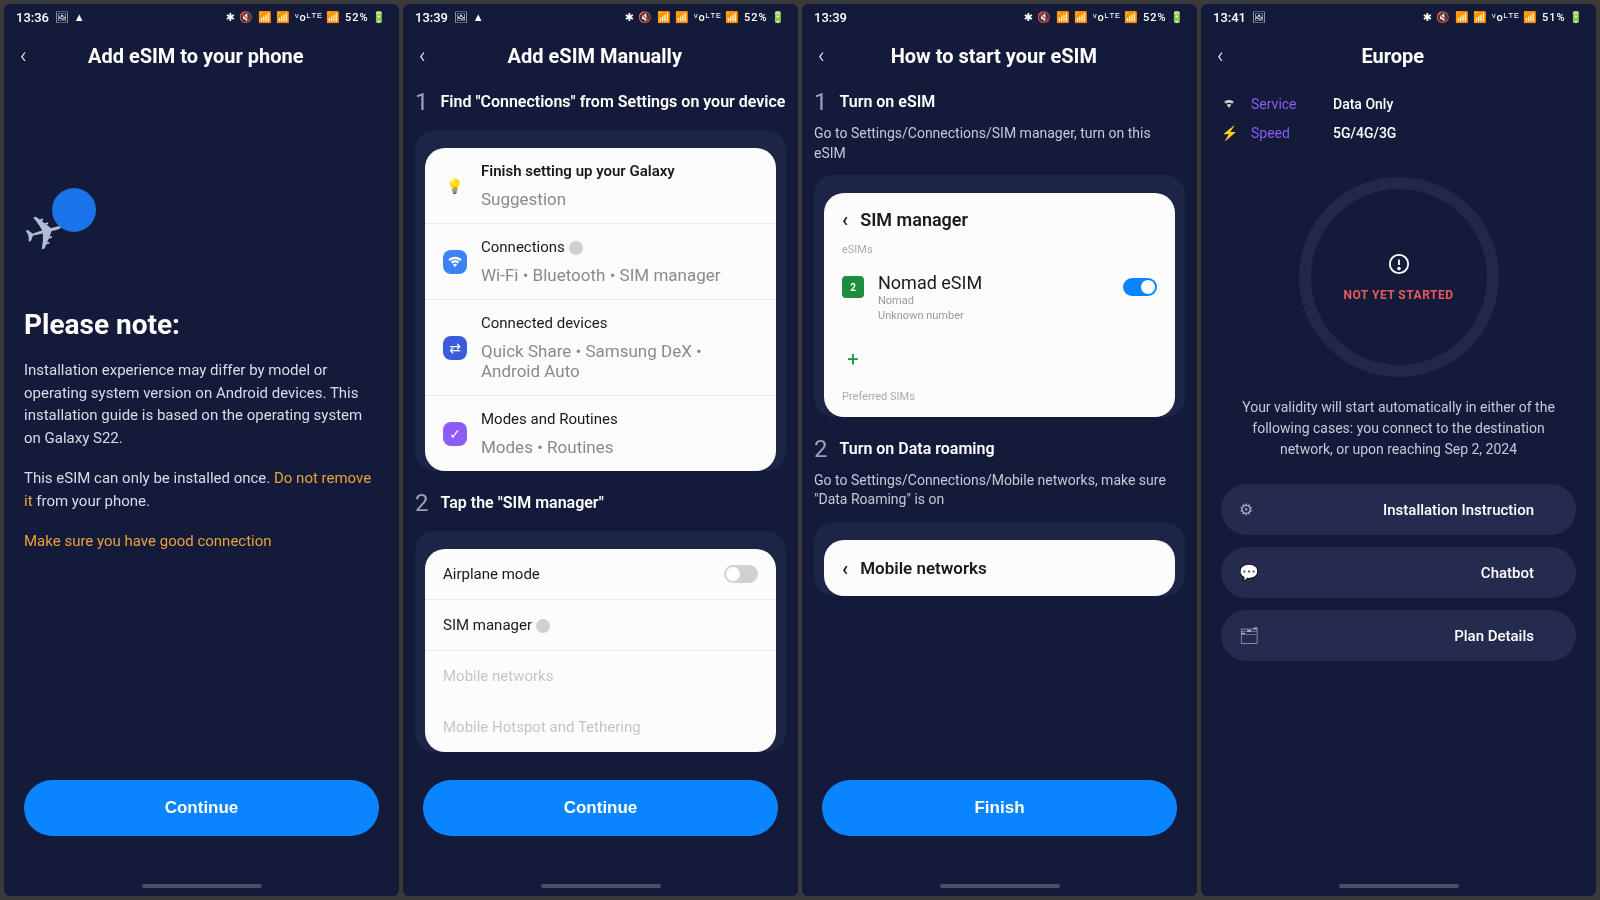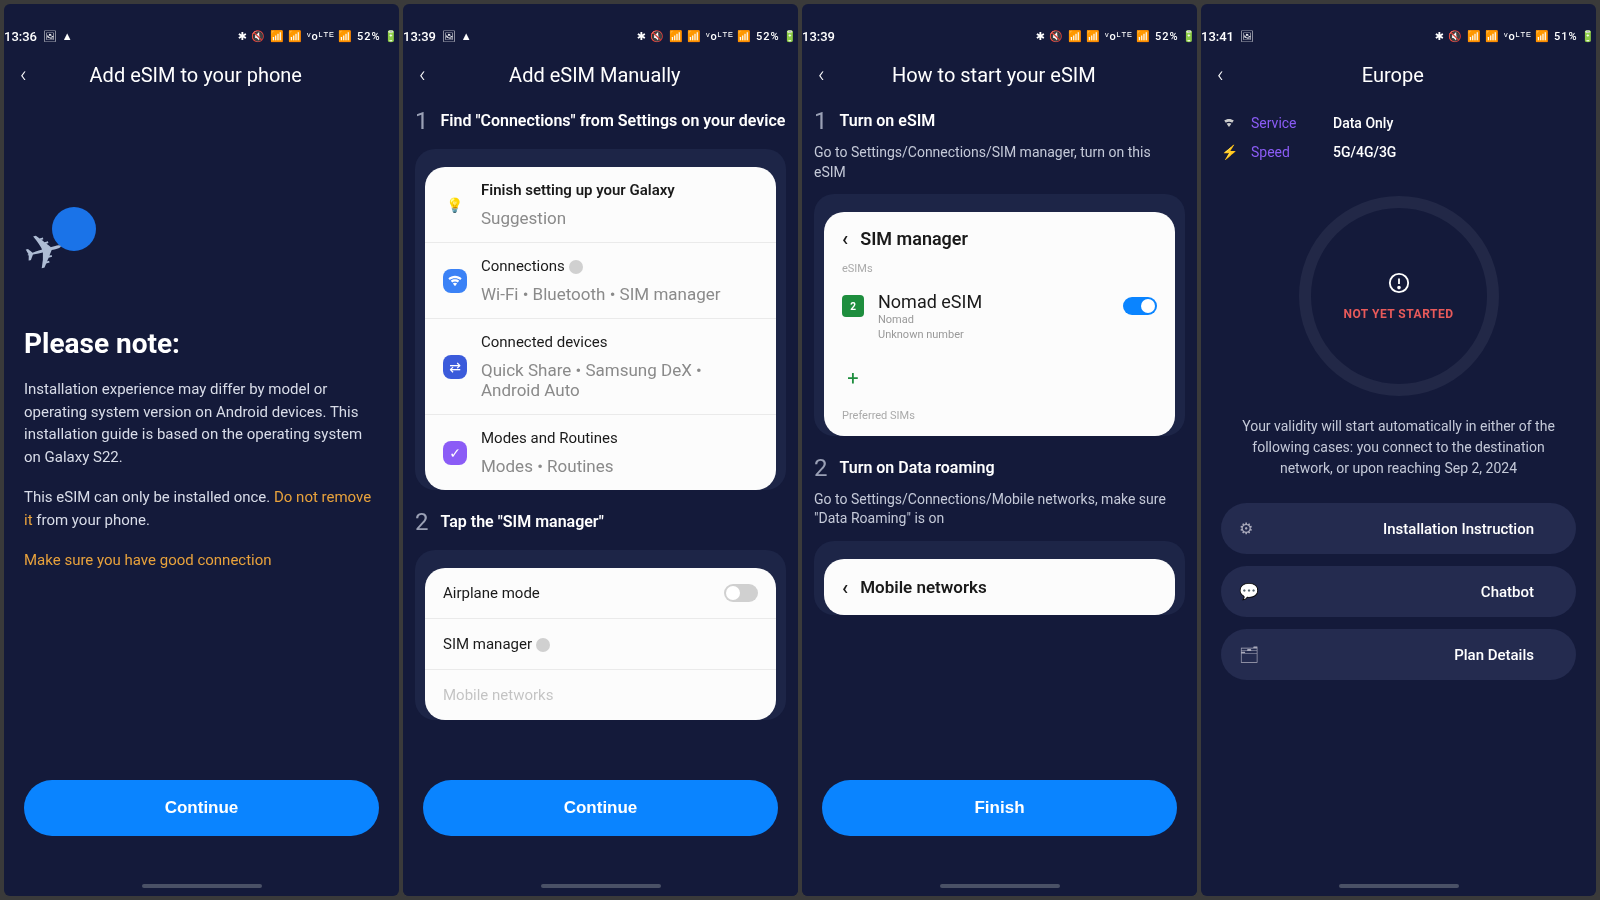--- a/index.html
+++ b/index.html
@@ -19,42 +19,41 @@
     position: relative;
     overflow: hidden;
     display: flex;
     flex-direction: column;
     color: #fff;
   }
   .status-bar {
     display: flex;
     justify-content: space-between;
     align-items: center;
-    padding: 6px 0;
+    padding: 6px 12px;
     font-size: 13px;
     font-weight: 500;
-    margin-top: 19px;
   }
   .status-left, .status-right { display: flex; align-items: center; gap: 6px; }
   .status-icons { font-size: 11px; letter-spacing: 1px; }
   .header {
     display: flex;
     align-items: center;
     padding: 12px 16px 20px 16px;
   }
   .back-arrow {
     font-size: 22px;
     font-weight: 300;
     margin-right: 12px;
   }
   .header-title {
     flex: 1;
     text-align: center;
     font-size: 20px;
-    font-weight: 400;
+    font-weight: 700;
     margin-right: 30px;
   }
   .content {
     flex: 1;
     overflow: hidden;
     position: relative;
     padding: 0 20px;
   }
   
   .plane-wrap {
@@ -423,20 +422,25 @@
         <div class="settings-row">
           <div class="row-text">
               <div class="row-title"><span>SIM manager</span><span class="dot-marker"></span></div>
             </div>
         </div>
         <div class="settings-row faded">
           <div class="row-text">
               <div class="row-title">Mobile networks</div>
             </div>
         </div>
+        <div class="settings-row faded">
+          <div class="row-text">
+              <div class="row-title">Mobile Hotspot and Tethering</div>
+            </div>
+        </div>
       </div>
     </div>
     <div class="card-fade"></div>
   </div>
   <button class="primary-btn">Continue</button>
   <div class="home-indicator"></div>
 </div>
 
 <div class="phone">
   <div class="status-bar">

